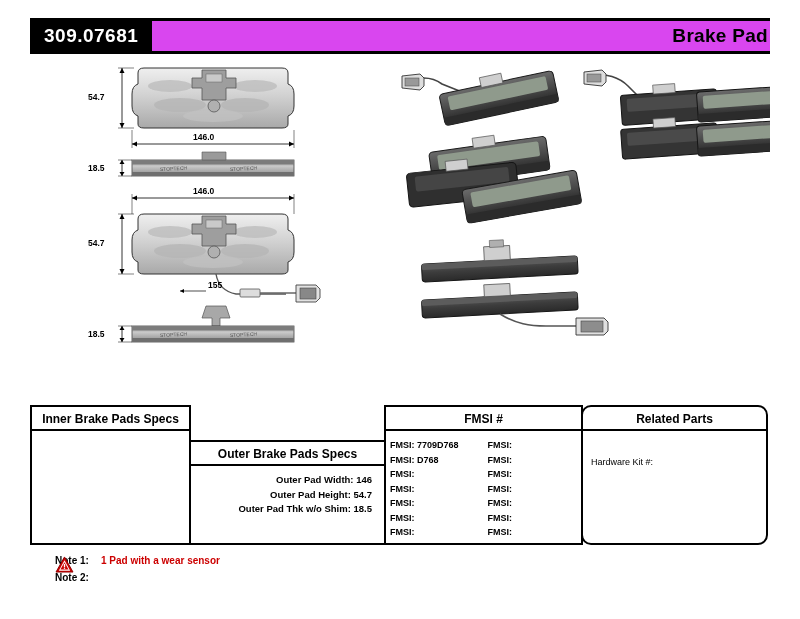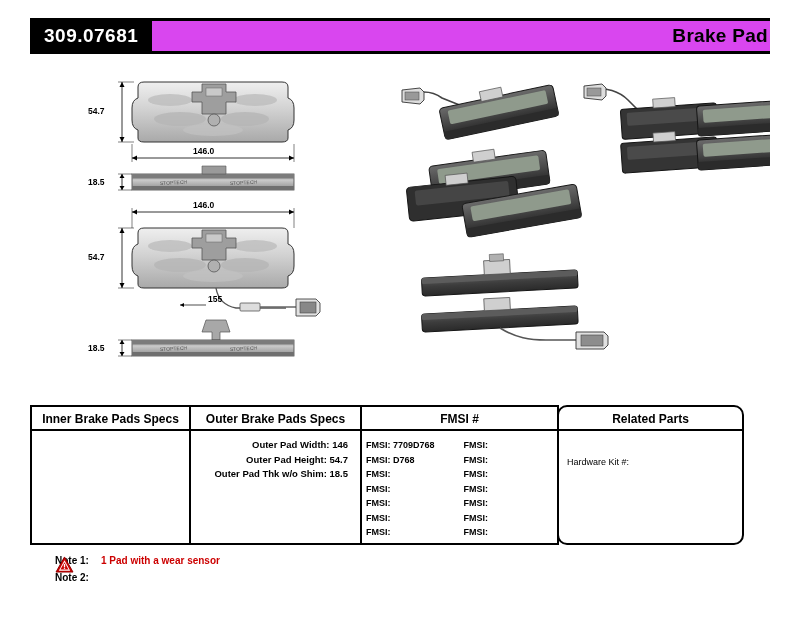--- a/index.html
+++ b/index.html
@@ -52,21 +52,21 @@
     font-size: 19px;
     font-weight: bold;
     color: #000000;
     letter-spacing: 0.3px;
   }
 
   
   .drawings {
     position: absolute;
     left: 30px;
-    top: 62px;
+    top: 48px;
     width: 740px;
     height: 330px;
   }
   .dim-label {
     position: absolute;
     font-size: 8.5px;
     font-weight: bold;
     color: #000;
     white-space: nowrap;
   }
@@ -80,21 +80,21 @@
     width: 740px;
     height: 140px;
     display: flex;
   }
   .tbl {
     border: 2px solid #000;
     margin-right: -2px;
     background: #fff;
   }
   .tbl.t1 { width: 161px; }
-  .tbl.t2 { width: 173px; }
+  .tbl.t2 { width: 197px; margin-top: 35px; }
   .tbl.t3 { width: 199px; }
   .tbl.t4 { width: 187px; border-radius: 10px; }
   .tbl-head {
     height: 24px;
     line-height: 24px;
     text-align: center;
     font-size: 12px;
     font-weight: bold;
     border-bottom: 2px solid #000;
   }

